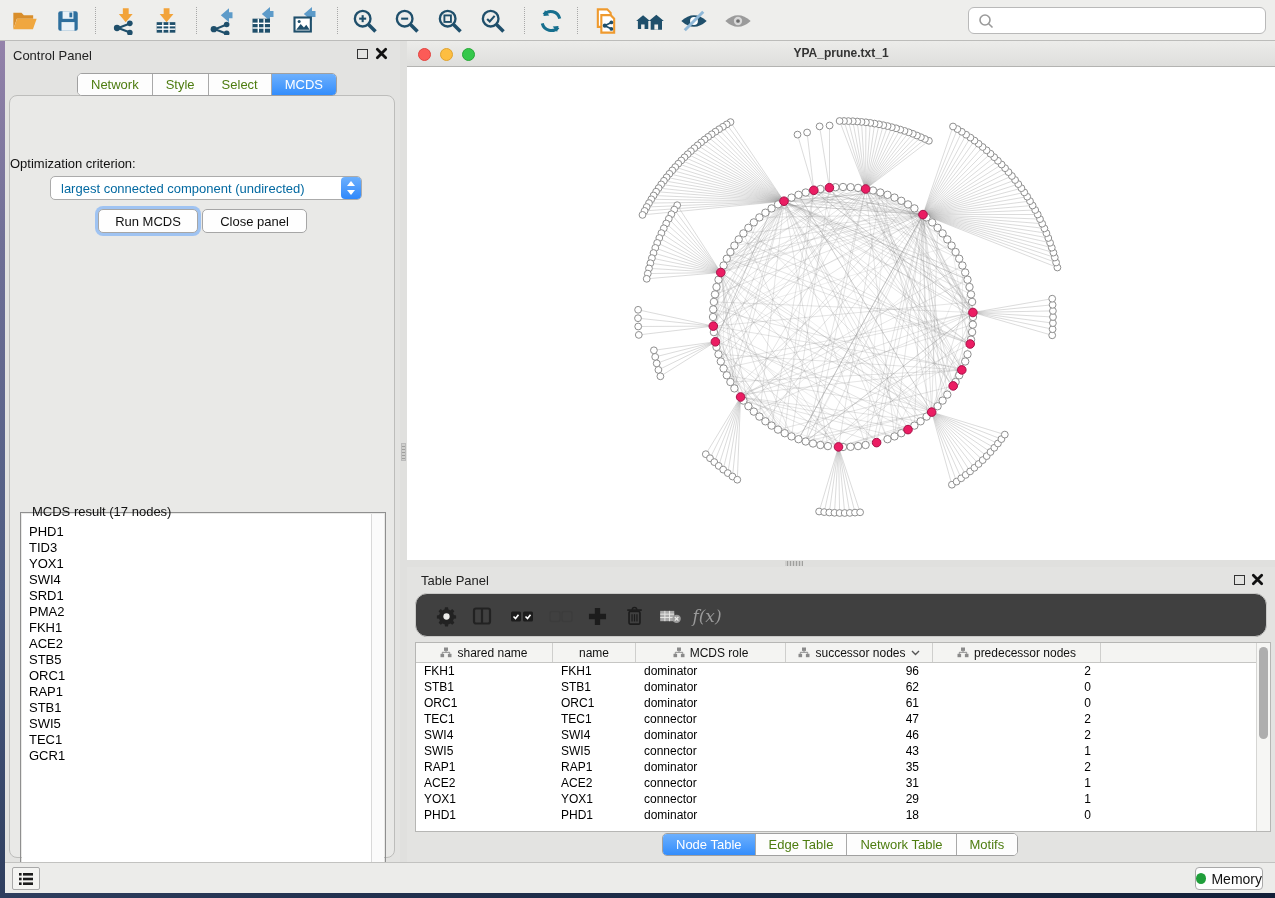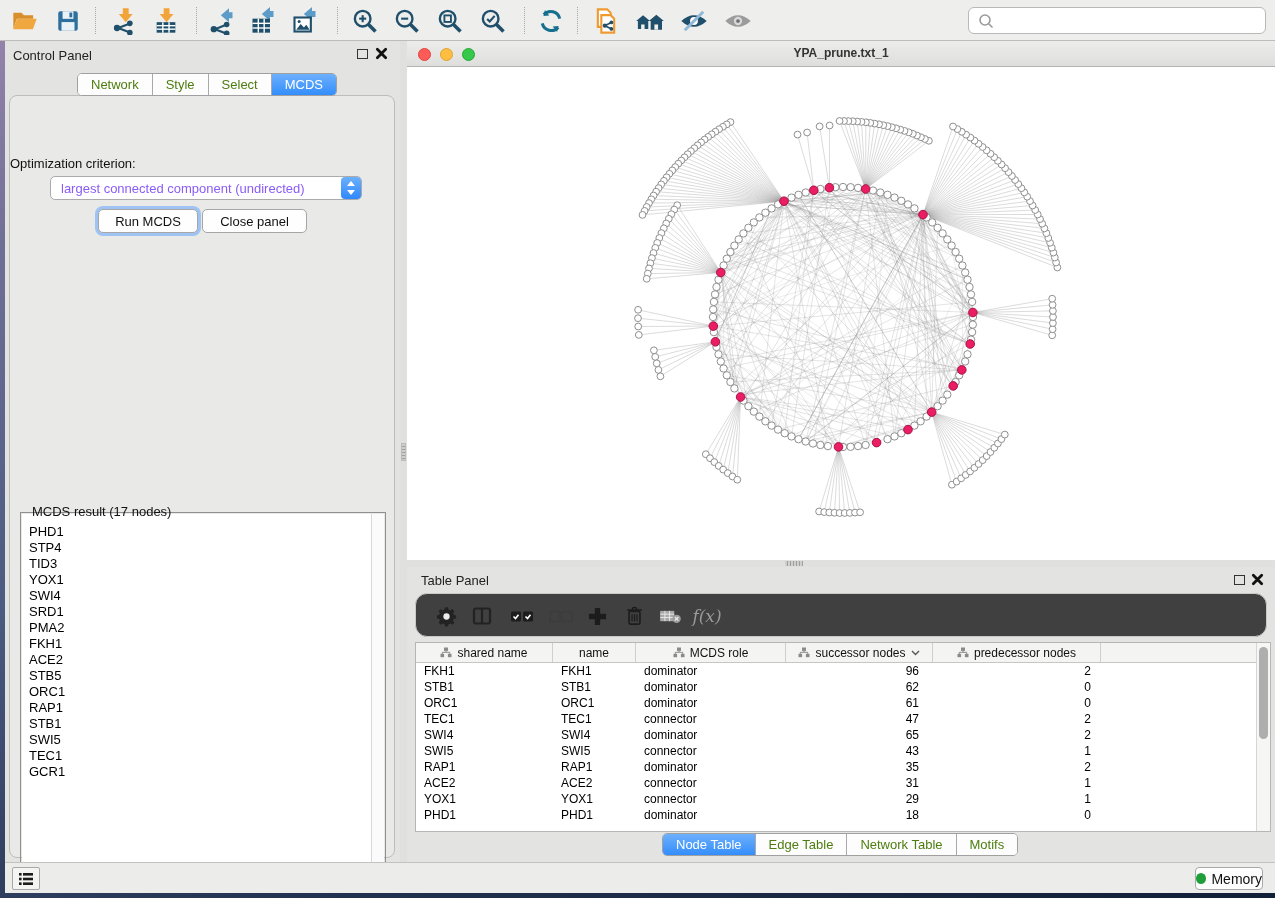--- a/index.html
+++ b/index.html
@@ -37,21 +37,21 @@
   .seg-tab { padding:3px 13px 4px 13px; font-size:13px; color:#4d7c0f; background:#fdfdfd;
     border-right:1px solid #a9a9a9; white-space:nowrap; }
   .seg-tab:last-child { border-right:none; }
   .seg-tab.active { background:linear-gradient(#6db0fd,#338dfc); color:#fff; }
 
   #cp-body { position:absolute; left:4px; top:54px; width:386px; height:763px;
     background:#e9e9e7; border:1px solid #bdbdbb; border-radius:8px; }
   #criterion-label { position:absolute; left:0; top:60px; width:100%; text-align:left; font-size:13px; color:#111; }
   #criterion-select { position:absolute; left:40px; top:80px; width:312px; height:24px; background:#fff;
     border:1px solid #ababab; border-radius:5px; display:flex; align-items:center; }
-  #criterion-select .sel-text { flex:1; padding-left:10px; font-size:13px; color:#8b5cf6;
+  #criterion-select .sel-text { flex:1; padding-left:10px; font-size:13px; color:#0369a1;
     white-space:nowrap; overflow:hidden; }
   #criterion-select .stepper { width:20px; height:22px; margin-right:0px; border-radius:4px;
     background:linear-gradient(#6db0fd,#2f88fb); position:relative; }
   .stepper::before { content:""; position:absolute; left:5.5px; top:4px;
     border-left:4.5px solid transparent; border-right:4.5px solid transparent; border-bottom:5px solid #fff; }
   .stepper::after { content:""; position:absolute; left:5.5px; bottom:4px;
     border-left:4.5px solid transparent; border-right:4.5px solid transparent; border-top:5px solid #fff; }
   .push-btn { position:absolute; top:113px; height:24px; background:#fefefe; border:1px solid #a6a6a6;
     border-radius:5px; font-size:13px; color:#111; display:flex; align-items:center; justify-content:center; }
   #run-mcds { left:88px; width:100px; box-shadow:0 0 0 3px rgba(110,170,250,.6); }
@@ -306,21 +306,20 @@
         <span class="sel-text">largest connected component (undirected)</span>
         <span class="stepper"></span>
       </div>
       <div class="push-btn" id="run-mcds">Run MCDS</div>
       <div class="push-btn" id="close-panel">Close panel</div>
       <div id="mcds-fieldset">
         <span id="mcds-legend">MCDS result (17 nodes)</span>
         <div id="mcds-box">
           <div id="mcds-list">
               <div>PHD1</div>
-              <div>STP4</div>
               <div>TID3</div>
               <div>YOX1</div>
               <div>SWI4</div>
               <div>SRD1</div>
               <div>PMA2</div>
               <div>FKH1</div>
               <div>ACE2</div>
               <div>STB5</div>
               <div>ORC1</div>
               <div>RAP1</div>
@@ -1176,21 +1175,21 @@
             <div class="nt-td" style="width: 137px; padding-left: 8px;">TEC1</div>
             <div class="nt-td" style="width: 83px; padding-left: 8px;">TEC1</div>
             <div class="nt-td" style="width: 150px; padding-left: 8px;">connector</div>
             <div class="nt-td" style="width: 147px; text-align: right; padding-right: 14px;">47</div>
             <div class="nt-td" style="width: 168px; text-align: right; padding-right: 10px;">2</div>
           </div>
           <div class="nt-row">
             <div class="nt-td" style="width: 137px; padding-left: 8px;">SWI4</div>
             <div class="nt-td" style="width: 83px; padding-left: 8px;">SWI4</div>
             <div class="nt-td" style="width: 150px; padding-left: 8px;">dominator</div>
-            <div class="nt-td" style="width: 147px; text-align: right; padding-right: 14px;">65</div>
+            <div class="nt-td" style="width: 147px; text-align: right; padding-right: 14px;">46</div>
             <div class="nt-td" style="width: 168px; text-align: right; padding-right: 10px;">2</div>
           </div>
           <div class="nt-row">
             <div class="nt-td" style="width: 137px; padding-left: 8px;">SWI5</div>
             <div class="nt-td" style="width: 83px; padding-left: 8px;">SWI5</div>
             <div class="nt-td" style="width: 150px; padding-left: 8px;">connector</div>
             <div class="nt-td" style="width: 147px; text-align: right; padding-right: 14px;">43</div>
             <div class="nt-td" style="width: 168px; text-align: right; padding-right: 10px;">1</div>
           </div>
           <div class="nt-row">

